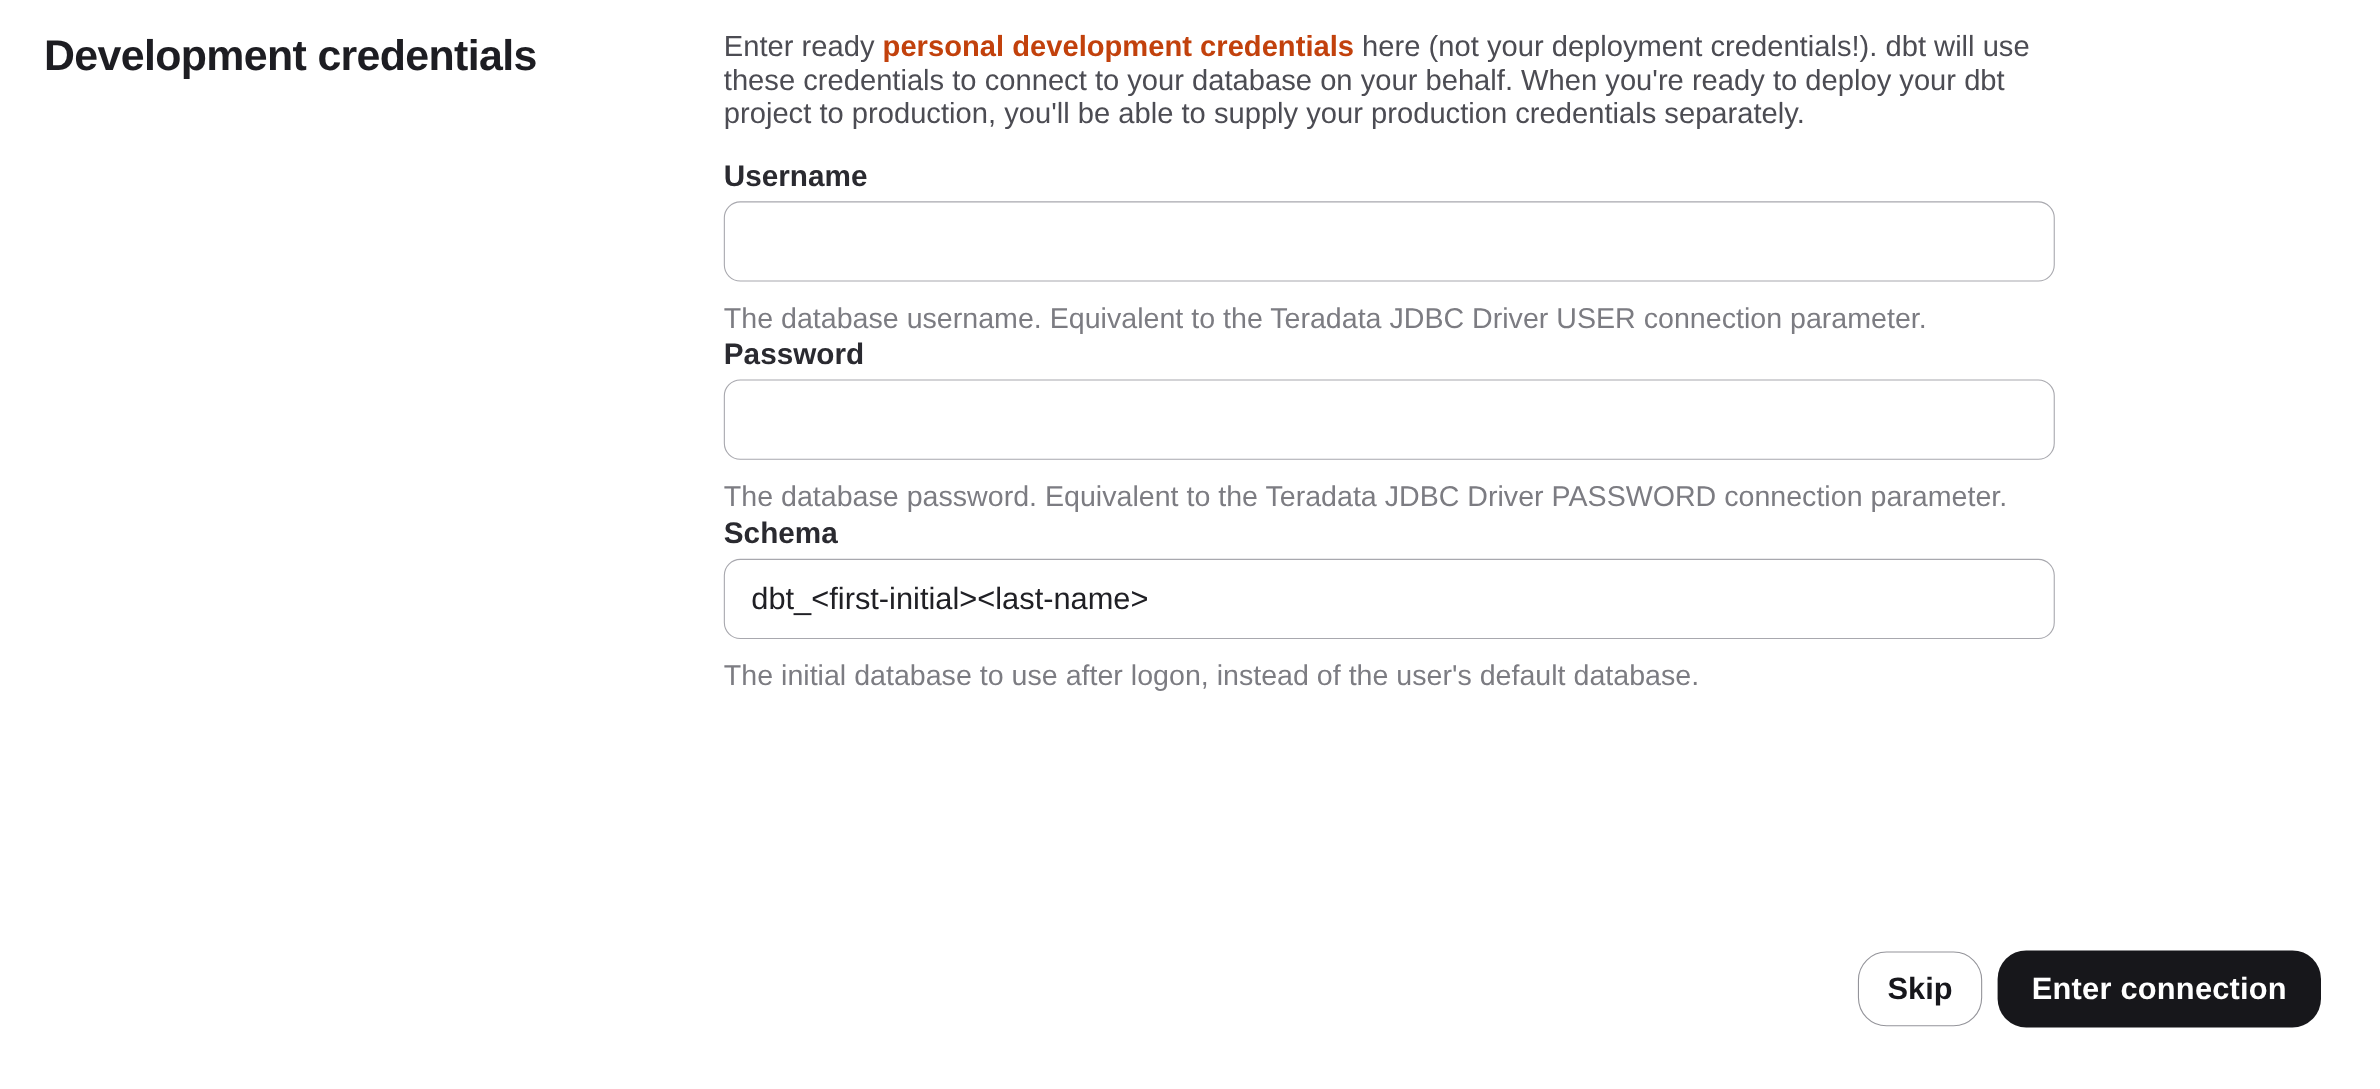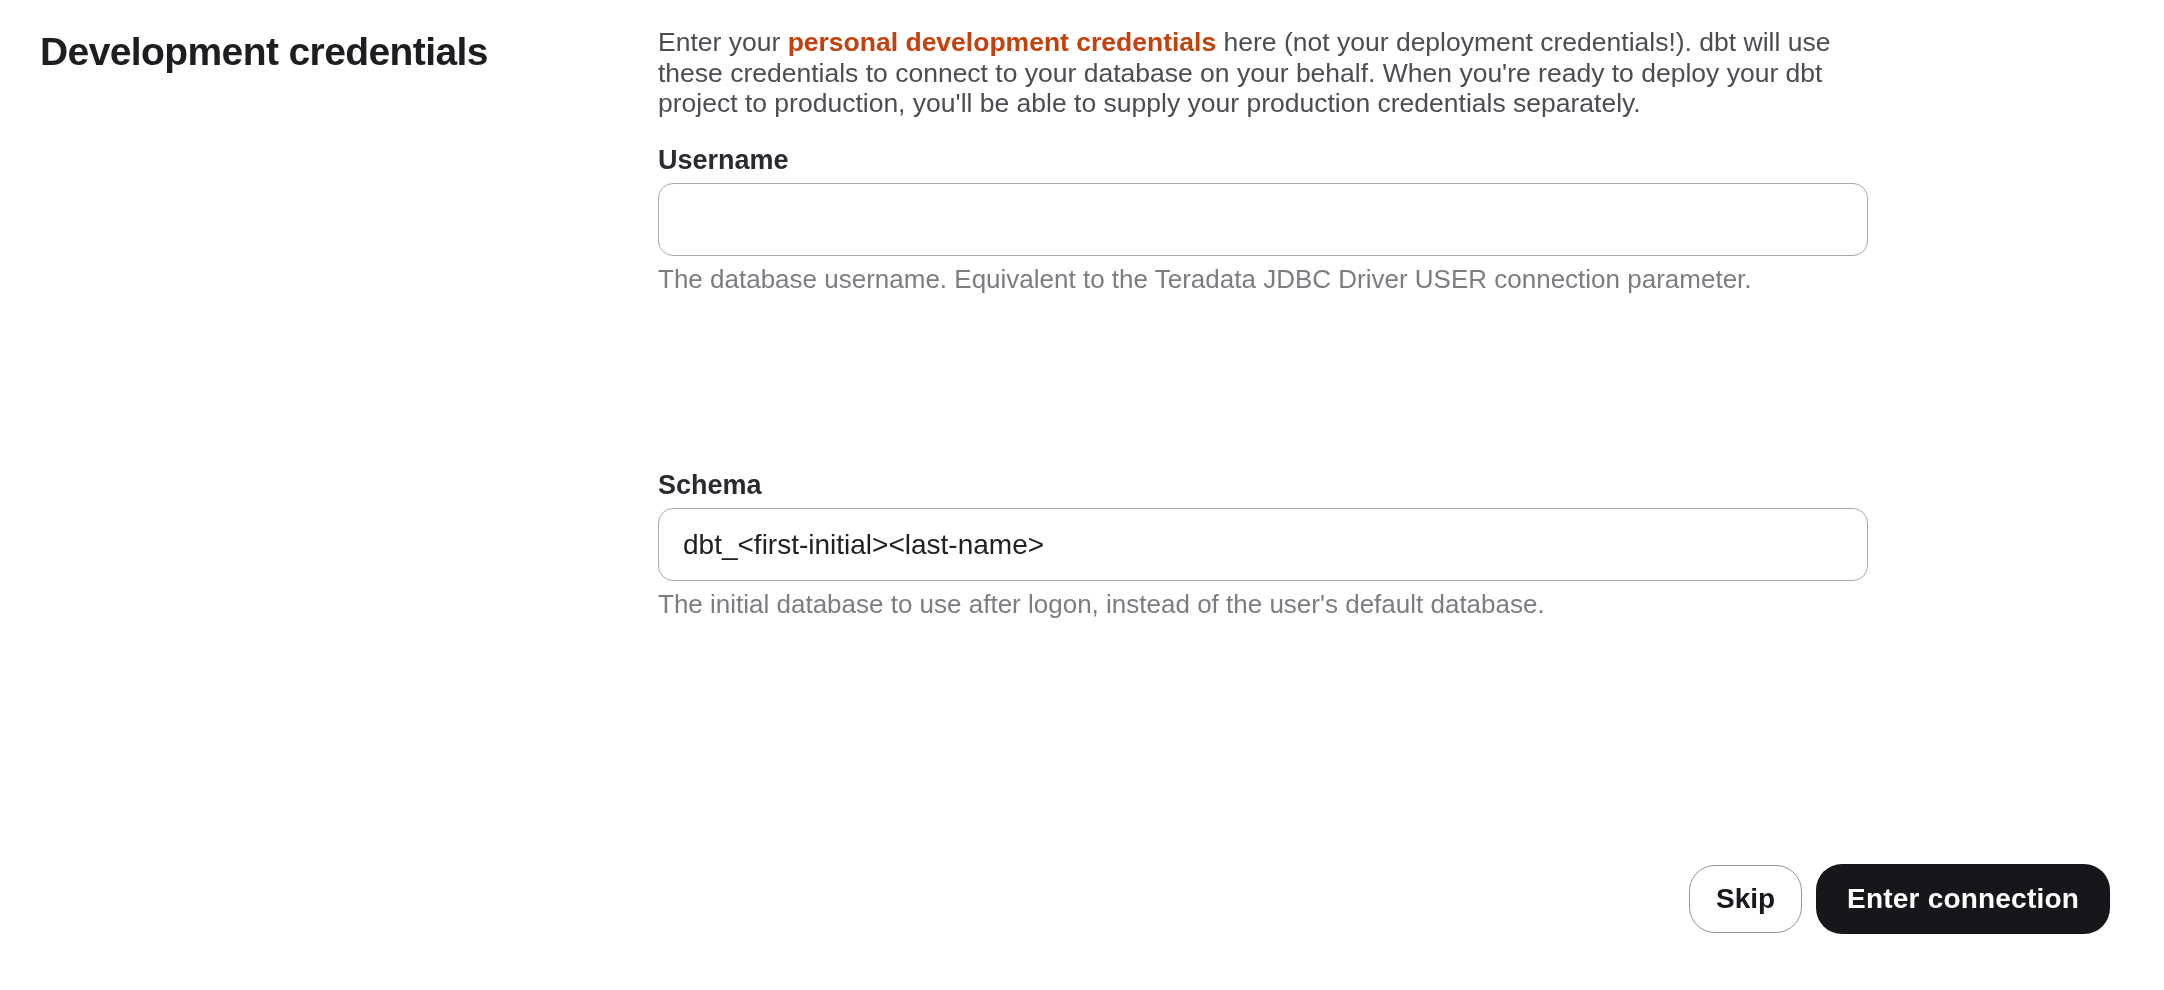--- a/index.html
+++ b/index.html
@@ -42,21 +42,21 @@
   .text-input {
     display: block; width: 100%; height: 73px;
     border: 1.5px solid #a8a8ae; border-radius: 15px;
     background: #ffffff;
     padding: 4px 24px;
     font-family: "Liberation Sans", sans-serif;
     font-size: 28px; color: #202025;
     outline: none;
   }
   .helper-text {
-    margin-top: 10px;
+    margin-top: 20px;
     font-size: 26px; line-height: 27px; color: #7c7c82;
   }
 
   .actions {
     position: absolute; top: 864px; right: 54px;
     display: flex; align-items: center; gap: 14px;
   }
   .btn {
     font-family: "Liberation Sans", sans-serif;
     border-radius: 26px; cursor: pointer;
@@ -74,30 +74,37 @@
     letter-spacing: 0.2px;
   }
 </style>
 </head>
 <body>
 
 <div class="stage">
 
   <h1 class="page-title">Development credentials</h1>
 
-  <p class="intro"><span>Enter your </span><strong>personal development credentials</strong><span> here (not your deployment credentials!). dbt will use these credentials to connect to your database on your behalf. When you're ready to deploy your dbt project to production, you'll be able to supply your production credentials separately.</span></p>
+  <p class="intro"><span>Enter ready </span><strong>personal development credentials</strong><span> here (not your deployment credentials!). dbt will use these credentials to connect to your database on your behalf. When you're ready to deploy your dbt project to production, you'll be able to supply your production credentials separately.</span></p>
 
   <div class="form-row row-1">
     <div class="row-header">
       <label class="field-label">Username</label>
     </div>
     <input type="text" class="text-input" value="" style="">
     <div class="helper-text">The database username. Equivalent to the Teradata JDBC Driver USER connection parameter.</div>
   </div>
 
+  <div class="form-row row-2">
+    <div class="row-header">
+      <label class="field-label">Password</label>
+    </div>
+    <input type="password" class="text-input" value="" style="">
+    <div class="helper-text">The database password. Equivalent to the Teradata JDBC Driver PASSWORD connection parameter.</div>
+  </div>
 
   <div class="form-row row-3">
     <div class="row-header">
       <label class="field-label">Schema</label>
     </div>
     <input type="text" class="text-input" value="dbt_&lt;first-initial&gt;&lt;last-name&gt;" style="">
     <div class="helper-text">The initial database to use after logon, instead of the user's default database.</div>
   </div>
 
 

